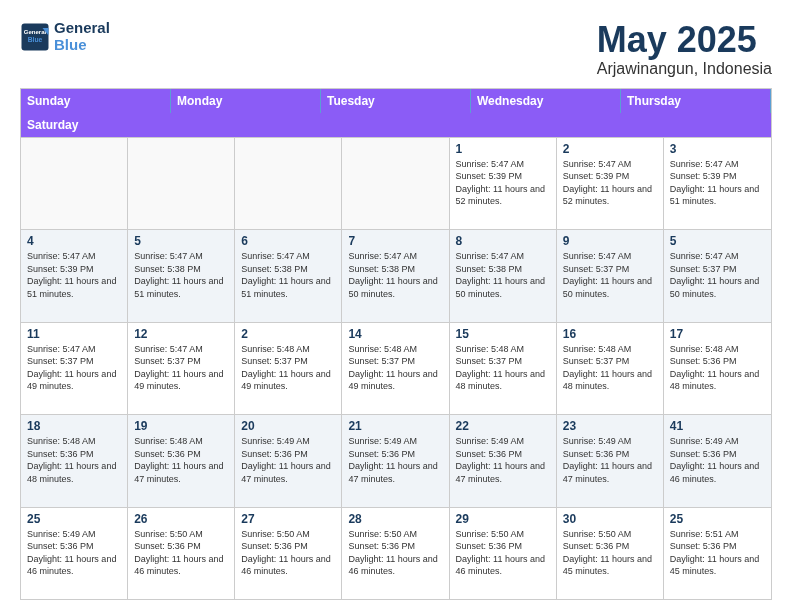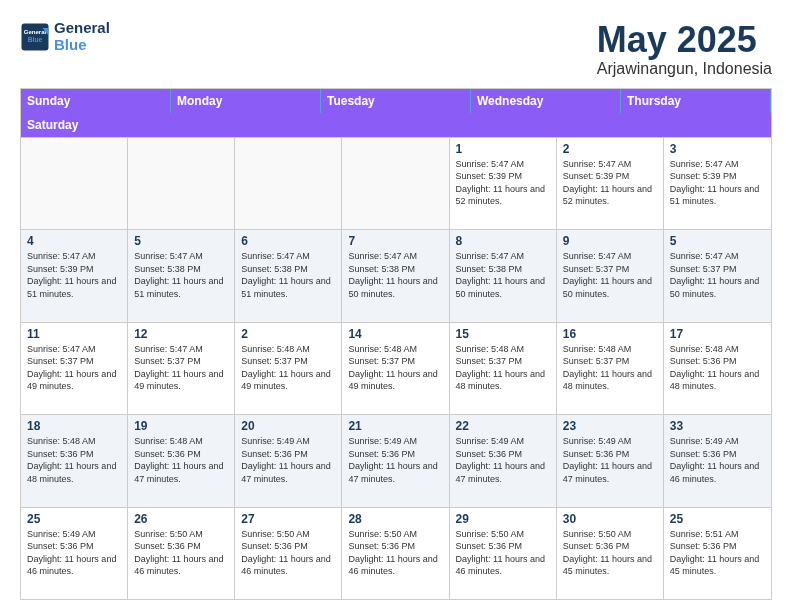--- a/index.html
+++ b/index.html
@@ -276,21 +276,21 @@
 Sunset: 5:36 PM
 Daylight: 11 hours and 47 minutes.</div>
           </div>
           <div class="cal-cell shaded">
             <div class="day-num">23</div>
             <div class="cell-text" style="white-space: pre-line;">Sunrise: 5:49 AM
 Sunset: 5:36 PM
 Daylight: 11 hours and 47 minutes.</div>
           </div>
           <div class="cal-cell shaded">
-            <div class="day-num">33</div>
+            <div class="day-num">41</div>
             <div class="cell-text" style="white-space: pre-line;">Sunrise: 5:49 AM
 Sunset: 5:36 PM
 Daylight: 11 hours and 46 minutes.</div>
           </div>
         </div>
         <div class="cal-row">
           <div class="cal-cell">
             <div class="day-num">25</div>
             <div class="cell-text" style="white-space: pre-line;">Sunrise: 5:49 AM
 Sunset: 5:36 PM

